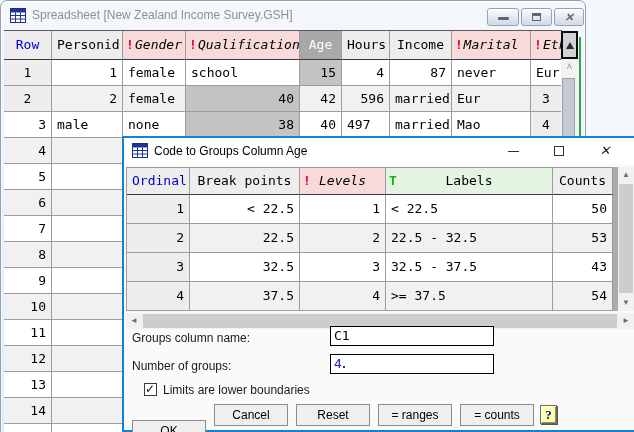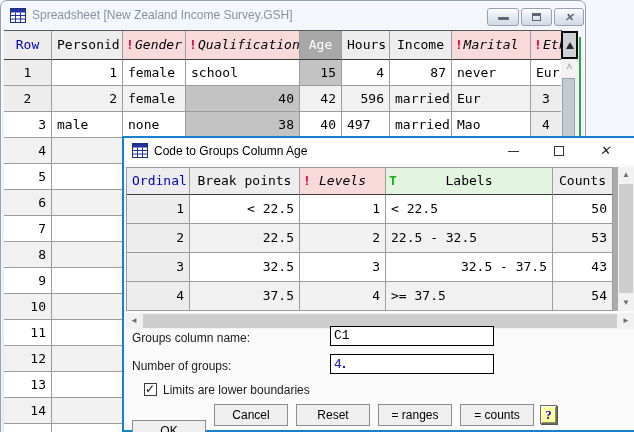--- a/index.html
+++ b/index.html
@@ -83,21 +83,21 @@
   .a-left{left:0;top:0;height:100%;width:16px;line-height:16px;} .a-left::before{content:"◄";}
   .a-right{right:0;top:0;height:100%;width:16px;line-height:16px;} .a-right::before{content:"►";}
   .v-thumb{position:absolute;left:1px;top:17px;width:14px;height:109px;background:#cdcdcd;}
   .h-thumb{position:absolute;left:17px;top:1px;right:17px;height:14px;background:#cdcdcd;}
 
   
   .fld-label{position:absolute;font-size:12px;color:#1a1a1a;white-space:nowrap;}
   .lab1{left:8px;top:167px;} .lab2{left:8px;top:195px;}
   .fld-input{position:absolute;left:206px;width:164px;height:20px;border:1px solid #000;background:#fff;
     font-family:"DejaVu Sans Mono",monospace;font-size:13px;line-height:18px;padding:0 3px;white-space:nowrap;overflow:hidden;}
-  .inp1{top:162px;font-family:Liberation Mono, monospace;} .inp2{top:190px;color:var(--number-blue);}
+  .inp1{top:162px;} .inp2{top:190px;color:var(--number-blue);}
   .caret-dot{display:inline-block;width:2px;height:2px;background:#222a9a;margin-left:1px;}
   .checkbox{position:absolute;left:20px;top:219px;width:13px;height:13px;border:1px solid #3c3c3c;background:#fff;}
   .checkbox.checked::after{content:"✓";position:absolute;left:0;top:-2px;font-size:12px;color:#111;}
   .chk-label{position:absolute;left:39px;top:219px;font-size:12px;color:#1a1a1a;}
 
   
   .dbtn{position:absolute;top:240px;width:74px;height:22px;background:#efefef;border:1px solid #8c8c8c;
     font-size:12px;text-align:center;line-height:20px;color:#000;}
   .b0{left:8px;margin-top:16px;} .b1{left:90px;} .b2{left:172px;} .b3{left:254px;} .b4{left:336px;}
   .help-btn{position:absolute;left:416px;top:241px;width:17px;height:19px;background:var(--help-yellow);
@@ -321,21 +321,21 @@
           <div class="sc c-plain" style="text-align: left;">&lt; 22.5</div>
           <div class="sc c-plain" style="text-align: right;">50</div>
           <div class="sc c-rowhead" style="text-align: right;">2</div>
           <div class="sc c-alt" style="text-align: right;">22.5</div>
           <div class="sc c-alt" style="text-align: right;">2</div>
           <div class="sc c-alt" style="text-align: left;">22.5 - 32.5</div>
           <div class="sc c-alt" style="text-align: right;">53</div>
           <div class="sc c-rowhead" style="text-align: right;">3</div>
           <div class="sc c-plain" style="text-align: right;">32.5</div>
           <div class="sc c-plain" style="text-align: right;">3</div>
-          <div class="sc c-plain" style="text-align: right;">32.5 - 37.5</div>
+          <div class="sc c-plain" style="text-align: left;">32.5 - 37.5</div>
           <div class="sc c-plain" style="text-align: right;">43</div>
           <div class="sc c-rowhead" style="text-align: right;">4</div>
           <div class="sc c-alt" style="text-align: right;">37.5</div>
           <div class="sc c-alt" style="text-align: right;">4</div>
           <div class="sc c-alt" style="text-align: left;">&gt;= 37.5</div>
           <div class="sc c-alt" style="text-align: right;">54</div>
         </div>
       <div class="dlg-filler"></div>
 
       <div class="w10-vscroll">

